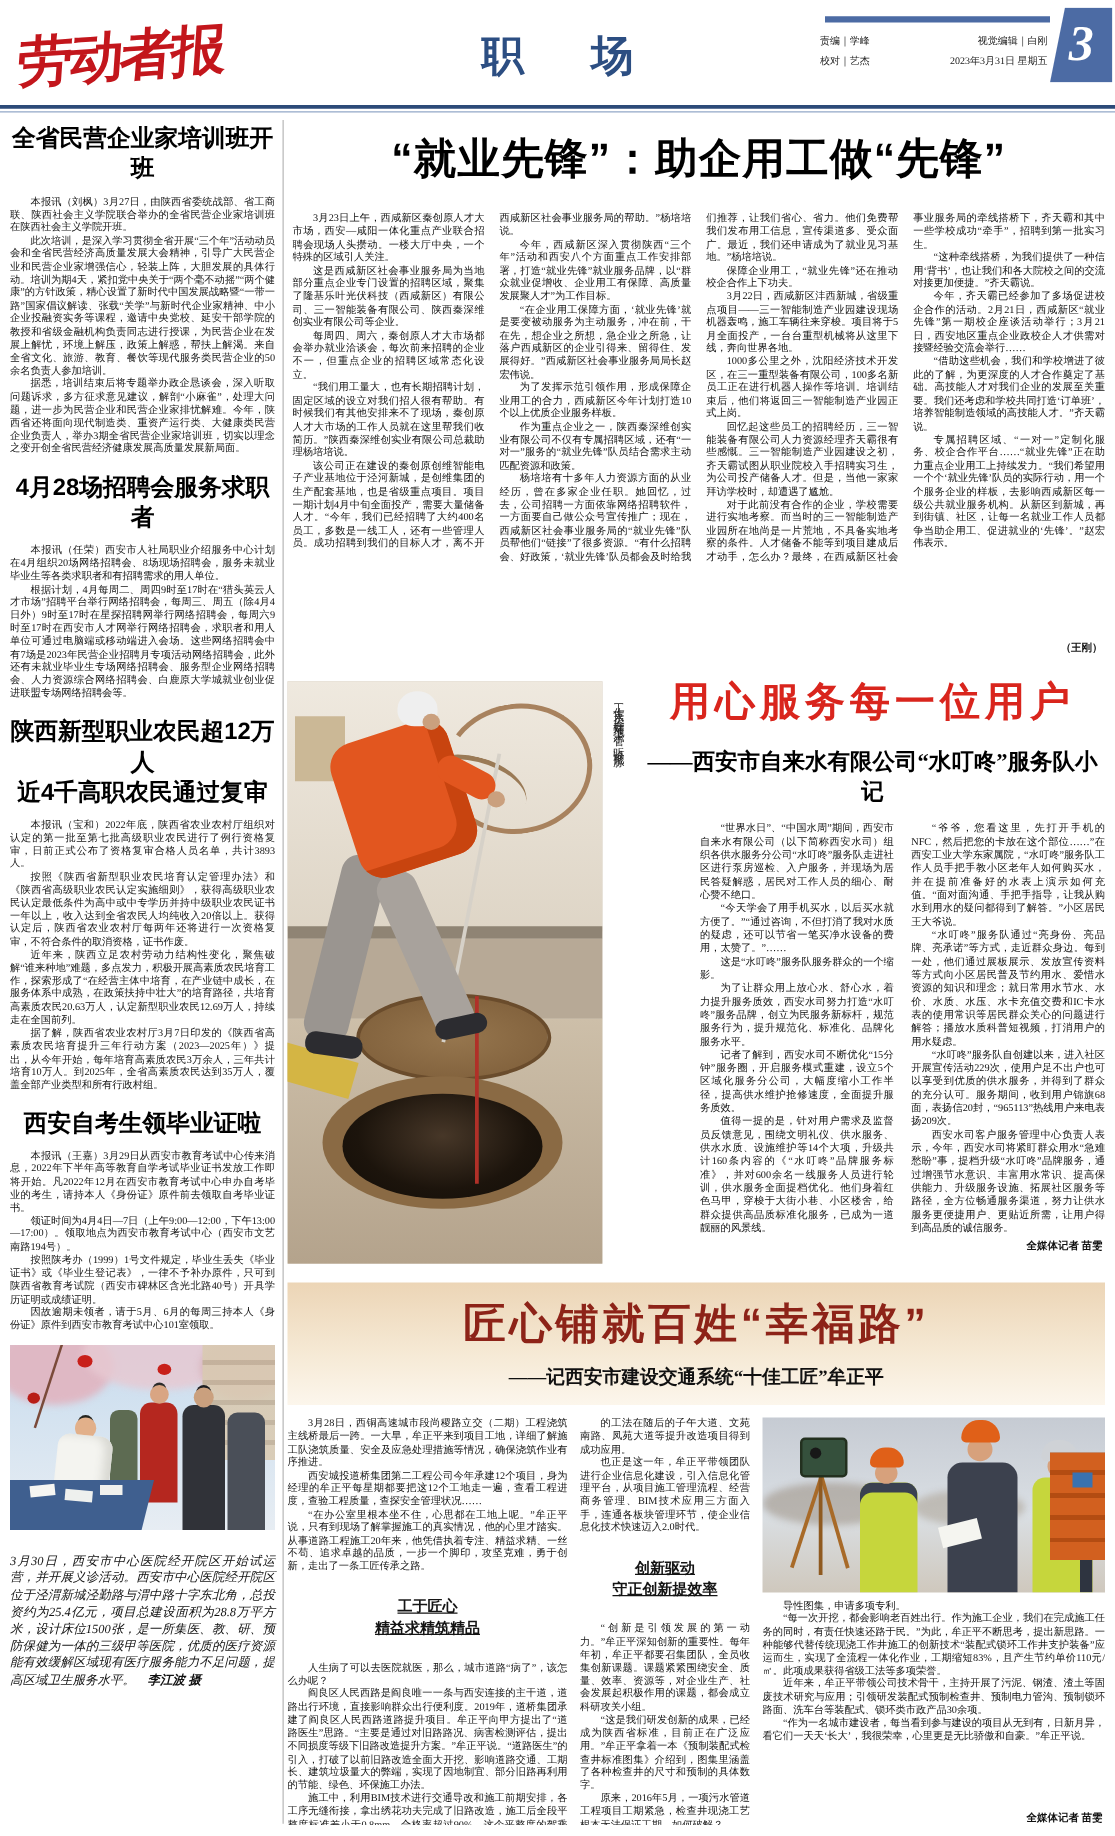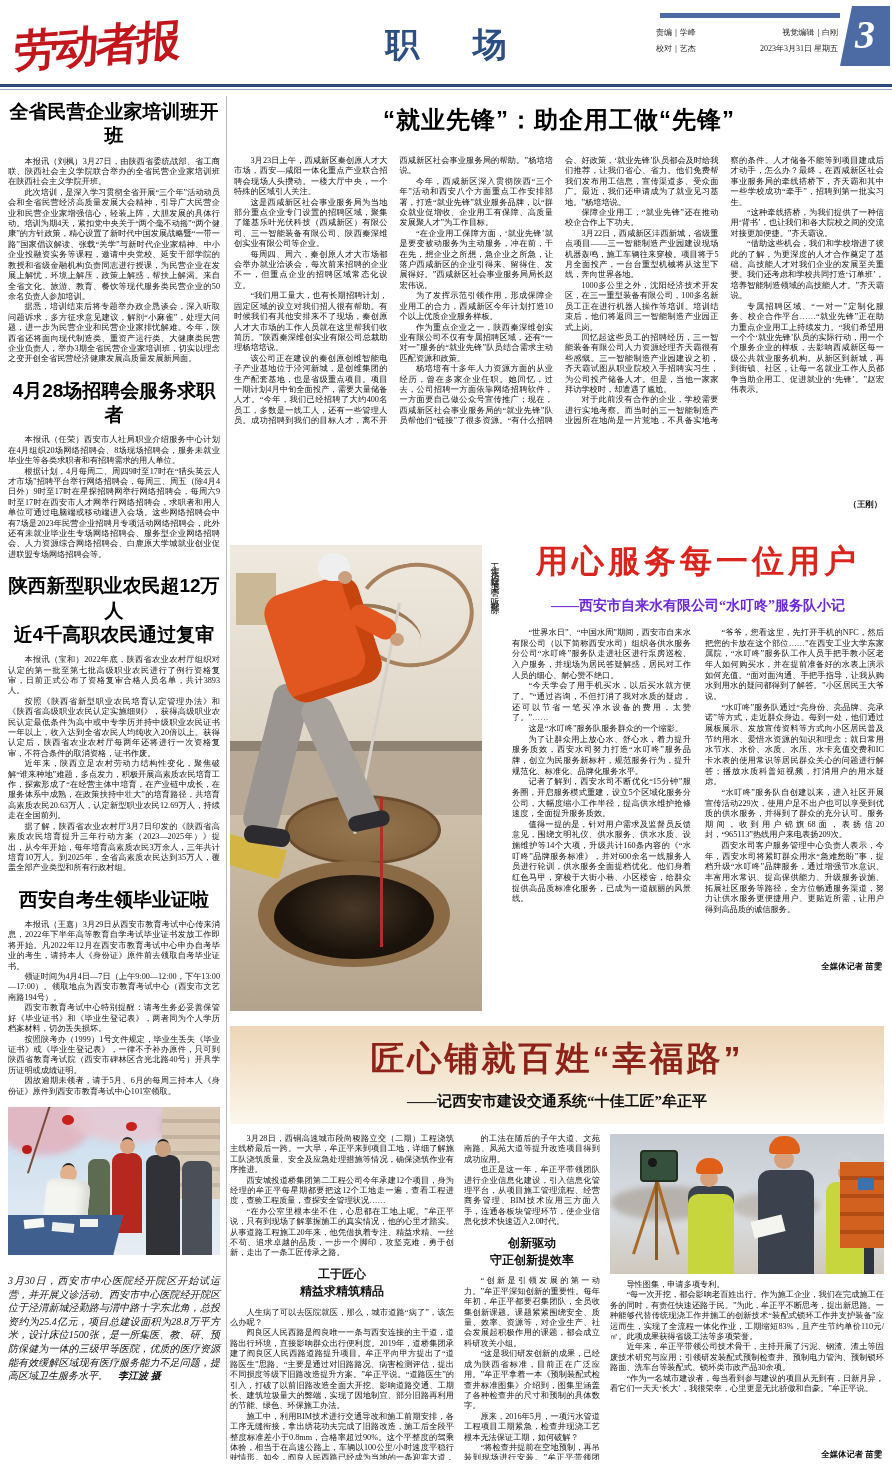--- a/index.html
+++ b/index.html
@@ -31,51 +31,51 @@
   
   .left-col{position:absolute;left:8px;top:96px;width:212px;}
   .v-rule{position:absolute;left:226px;top:96px;bottom:10px;width:1px;background:#b9b9b9;}
   .a1-body{max-height:246px}.a2-body{max-height:268px}.a3-body{max-height:250px}.a4-body{max-height:184px}
   .left-col .sep{height:10px;}
   .caption{margin-top:19px;font-size:10px;line-height:1.36;text-align:justify;font-style:italic;}
   .caption .credit{font-weight:bold;font-family:"Liberation Sans",sans-serif;}
   
   .main-art{position:absolute;left:234px;top:96px;width:650px;}
   .main-headline{font-family:"Liberation Sans","DejaVu Sans",sans-serif;font-weight:bold;
-    font-size:24px;text-align:center;letter-spacing:1px;margin:8px 0 20px;color:#000;}
+    font-size:34px;text-align:center;letter-spacing:1px;margin:8px 0 20px;color:#000;}
   .main-body-wrap{position:relative;height:354px;}
   .main-body{column-count:4;column-gap:12px;height:354px;overflow:hidden;
     font-size:8.2px;line-height:1.27;text-align:justify;}
   .main-body p{margin:0;text-indent:2em;}
   
   .photo2{position:absolute;left:230px;top:545px;width:252px;height:466px;overflow:hidden;
     background:#d8d0c2;}
   .v-caption{position:absolute;left:488px;top:556px;height:448px;writing-mode:vertical-rl;
     font-size:9px;letter-spacing:2.5px;color:#222;}
   .water{position:absolute;left:512px;top:540px;width:372px;}
   .water-headline{font-family:"Liberation Sans","DejaVu Sans",sans-serif;font-weight:bold;
     font-size:32px;color:#d9251d;text-align:center;letter-spacing:4px;}
-  .water-sub{font-size:14px;font-weight:bold;text-align:center;margin-top:13px;color:#6d28d9;}
+  .water-sub{font-size:18px;font-weight:bold;text-align:center;margin-top:13px;color:#000000;}
   .water-body-wrap{position:relative;margin-top:13px;height:344px;}
   .water-body{column-count:2;column-gap:14px;height:344px;overflow:hidden;
-    font-size:8.2px;line-height:1.3;text-align:justify;}
+    font-size:8.2px;line-height:1.3;text-align:justify;margin-left:48px;}
   .water-body p{margin:0;text-indent:2em;}
   
   .craft{position:absolute;left:230px;top:1026px;width:654px;}
   .banner{height:98px;background:linear-gradient(180deg,#ecd5b6 0%,#f6ead6 60%,#fcf6ec 100%);
     text-align:center;padding-top:10px;box-sizing:border-box;}
   .craft-headline{font-family:"Liberation Sans","DejaVu Sans",sans-serif;font-weight:bold;
     font-size:34px;color:#8d2318;letter-spacing:3px;}
   .craft-sub{font-size:15px;font-weight:bold;margin-top:10px;color:#111;}
   .craft-row{display:flex;gap:10px;margin-top:10px;height:326px;}
   .craft-col1{width:224px;}.craft-col2{width:136px;}
   .craft-col3{flex:1;position:relative;}
   .craft .body{height:100%;}
   .subhead{font-family:"Liberation Sans","DejaVu Sans",sans-serif;font-weight:bold;
-    font-size:12px;text-align:center;line-height:1.45;margin:7px 0;text-indent:0 !important;}
+    font-size:12px;text-align:center;line-height:1.45;margin:18px 0;text-indent:0 !important;text-decoration:underline;}
   
   .ph{position:absolute;}
   .photo1{margin-top:10px;height:148px;position:relative;overflow:hidden;
     background:linear-gradient(#c8dcee,#e7edf3);}
   .photo3{height:140px;position:relative;overflow:hidden;margin-bottom:6px;
     background:linear-gradient(#c6cbd3,#dadfe4 55%,#cfc8bd);}
 </style>
 </head>
 <body>
 
@@ -133,21 +133,20 @@
         <p>据了解，陕西省农业农村厅3月7日印发的《陕西省高素质农民培育提升三年行动方案（2023—2025年）》提出，从今年开始，每年培育高素质农民3万余人，三年共计培育10万人。到2025年，全省高素质农民达到35万人，覆盖全部产业类型和所有行政村组。</p>
       </div>
     </div>
     <div class="sep"></div>
 
     <div>
       <div class="a-title">西安自考生领毕业证啦</div>
       <div class="body a4-body">
         <p>本报讯（王嘉）3月29日从西安市教育考试中心传来消息，2022年下半年高等教育自学考试毕业证书发放工作即将开始。凡2022年12月在西安市教育考试中心申办自考毕业的考生，请持本人《身份证》原件前去领取自考毕业证书。</p>
         <p>领证时间为4月4日—7日（上午9:00—12:00，下午13:00—17:00）。领取地点为西安市教育考试中心（西安市文艺南路194号）。</p>
-        <p>西安市教育考试中心特别提醒：请考生务必妥善保管好《毕业证书》和《毕业生登记表》，两者同为个人学历档案材料，切勿丢失损坏。</p>
         <p>按照陕考办（1999）1号文件规定，毕业生丢失《毕业证书》或《毕业生登记表》，一律不予补办原件，只可到陕西省教育考试院（西安市碑林区含光北路40号）开具学历证明或成绩证明。</p>
         <p>因故逾期未领者，请于5月、6月的每周三持本人《身份证》原件到西安市教育考试中心101室领取。</p>
       </div>
     </div>
 
     <div class="photo1">
       <div class="ph" style="left:-12px;top:-14px;width:95px;height:62px;border-radius:50%;background:#dfb8c4;filter:blur(3px);"></div>
       <div class="ph" style="left:58px;top:-22px;width:125px;height:58px;border-radius:50%;background:#e7c9d2;opacity:.85;filter:blur(3px);"></div>
       <div class="ph" style="right:-12px;top:-8px;width:72px;height:52px;border-radius:50%;background:#d8b6be;filter:blur(3px);"></div>
       <div class="ph" style="right:0;top:0;width:58px;height:92px;background:repeating-linear-gradient(180deg,#d9cab2 0 12px,#c2b199 12px 16px);opacity:.9;"></div>
@@ -184,20 +183,21 @@
         <p>“在企业用工保障方面，‘就业先锋’就是要变被动服务为主动服务，冲在前，干在先，想企业之所想，急企业之所急，让落户西咸新区的企业引得来、留得住、发展得好。”西咸新区社会事业服务局局长赵宏伟说。</p>
         <p>为了发挥示范引领作用，形成保障企业用工的合力，西咸新区今年计划打造10个以上优质企业服务样板。</p>
         <p>作为重点企业之一，陕西秦深维创实业有限公司不仅有专属招聘区域，还有“一对一”服务的“就业先锋”队员结合需求主动匹配资源和政策。</p>
         <p>杨培培有十多年人力资源方面的从业经历，曾在多家企业任职。她回忆，过去，公司招聘一方面依靠网络招聘软件，一方面要自己做公众号宣传推广；现在，西咸新区社会事业服务局的“就业先锋”队员帮他们“链接”了很多资源。“有什么招聘会、好政策，‘就业先锋’队员都会及时给我们推荐，让我们省心、省力。他们免费帮我们发布用工信息，宣传渠道多、受众面广。最近，我们还申请成为了就业见习基地。”杨培培说。</p>
         <p>保障企业用工，“就业先锋”还在推动校企合作上下功夫。</p>
         <p>3月22日，西咸新区沣西新城，省级重点项目——三一智能制造产业园建设现场机器轰鸣，施工车辆往来穿梭。项目将于5月全面投产，一台台重型机械将从这里下线，奔向世界各地。</p>
         <p>1000多公里之外，沈阳经济技术开发区，在三一重型装备有限公司，100多名新员工正在进行机器人操作等培训。培训结束后，他们将返回三一智能制造产业园正式上岗。</p>
         <p>回忆起这些员工的招聘经历，三一智能装备有限公司人力资源经理齐天霸很有些感慨。三一智能制造产业园建设之初，齐天霸试图从职业院校入手招聘实习生，为公司投产储备人才。但是，当他一家家拜访学校时，却遭遇了尴尬。</p>
         <p>对于此前没有合作的企业，学校需要进行实地考察。而当时的三一智能制造产业园所在地尚是一片荒地，不具备实地考察的条件。人才储备不能等到项目建成后才动手，怎么办？最终，在西咸新区社会事业服务局的牵线搭桥下，齐天霸和其中一些学校成功“牵手”，招聘到第一批实习生。</p>
         <p>“这种牵线搭桥，为我们提供了一种信用‘背书’，也让我们和各大院校之间的交流对接更加便捷。”齐天霸说。</p>
+        <p>今年，齐天霸已经参加了多场促进校企合作的活动。2月21日，西咸新区“就业先锋”第一期校企座谈活动举行；3月21日，西安地区重点企业政校企人才供需对接暨经验交流会举行……</p>
         <p>“借助这些机会，我们和学校增进了彼此的了解，为更深度的人才合作奠定了基础。高技能人才对我们企业的发展至关重要。我们还考虑和学校共同打造‘订单班’，培养智能制造领域的高技能人才。”齐天霸说。</p>
         <p>专属招聘区域、“一对一”定制化服务、校企合作平台……“就业先锋”正在助力重点企业用工上持续发力。“我们希望用一个个‘就业先锋’队员的实际行动，用一个个服务企业的样板，去影响西咸新区每一级公共就业服务机构。从新区到新城，再到街镇、社区，让每一名就业工作人员都争当助企用工、促进就业的‘先锋’。”赵宏伟表示。</p>
       </div>
       <div class="byline-abs">（王刚）</div>
     </div>
   </div>
 
   <div class="photo2">
     <div class="ph" style="left:0;top:0;right:0;height:200px;background:linear-gradient(#efe9df,#ded5c6);"></div>
     <div class="ph" style="right:8px;top:18px;width:112px;height:96px;border:4px solid #a8825e;border-left-color:transparent;border-radius:50%;transform:rotate(-10deg);"></div>

